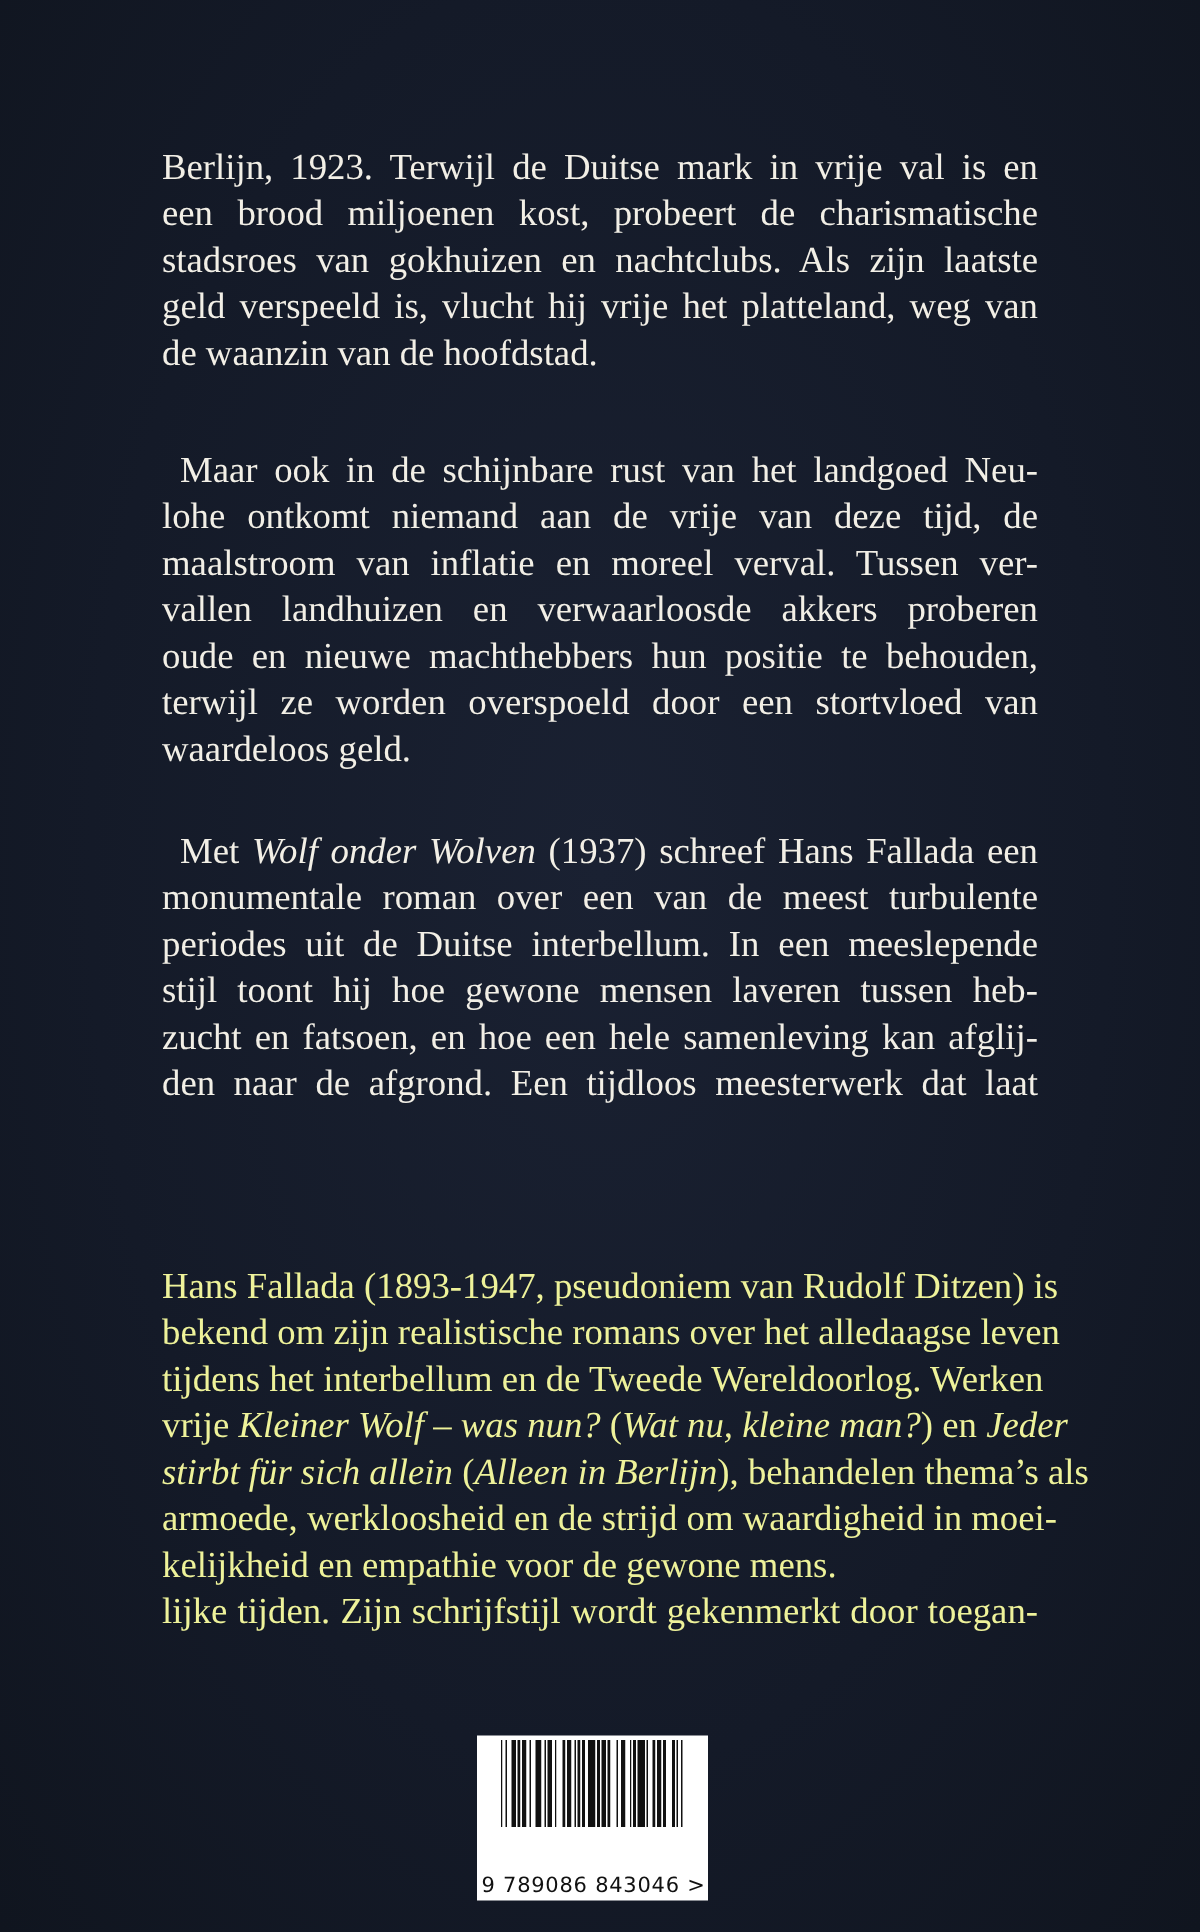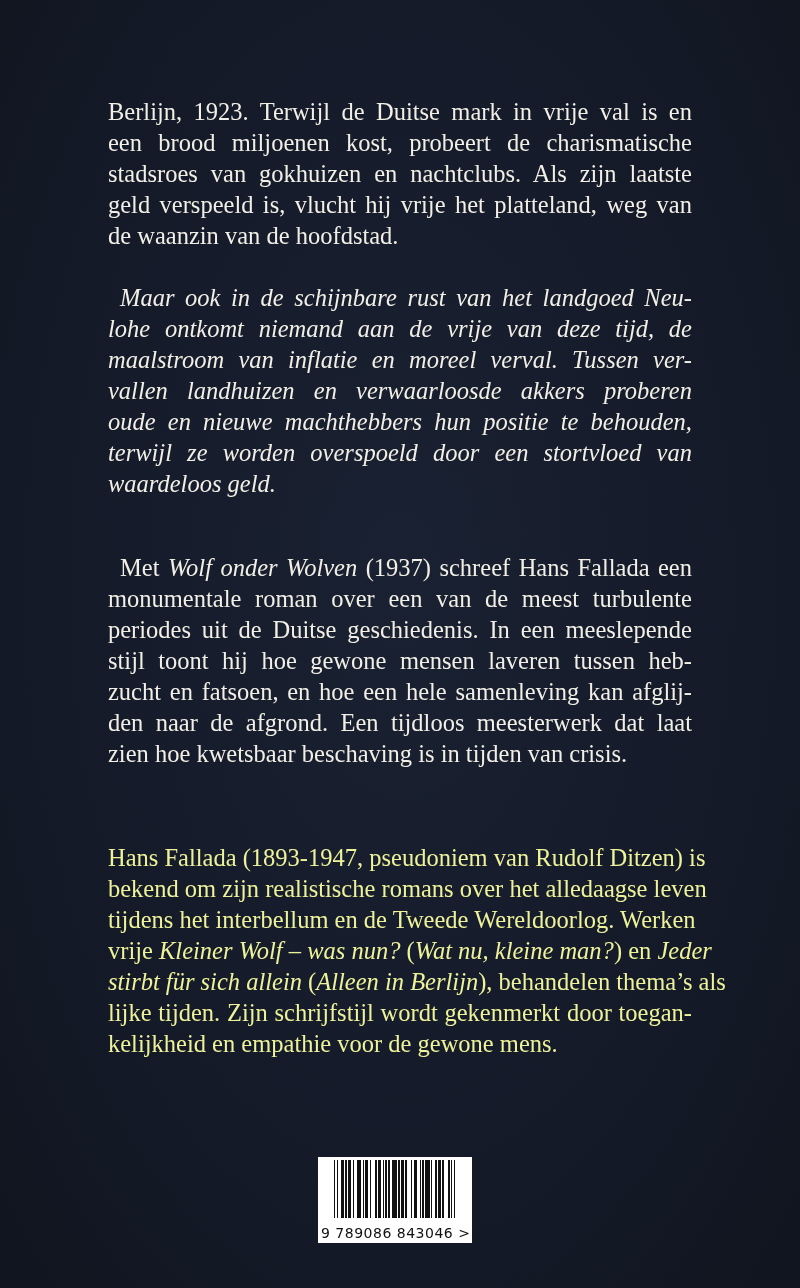--- a/index.html
+++ b/index.html
@@ -16,21 +16,21 @@
     font-size: 24.5px;
     text-align: justify; text-align-last: justify;
     white-space: nowrap;
   }
   .line.last { text-align-last: left; }
   .line.indent { padding-left: 12px; }
   #blurb .line { color: #f2efe6; }
   #bio .line { color: #eef29a; }
   .line i { font-style: italic; }
   #barcode {
-    position: absolute; left: 318px; top: 1157px; width: 154px; height: 86px;
+    position: absolute; left: 318px; top: 1157px; width: 154px; height: 110px;
     background: #ffffff;
   }
   #barcode-bars {
     position: absolute; left: 16px; top: 3px; width: 122px; height: 58px;
     display: flex; align-items: stretch;
   }
   #barcode-bars span { display: block; height: 100%; }
   #barcode-digits {
     position: absolute; left: 3px; bottom: 2px; width: 150px;
     font-family: "DejaVu Sans", sans-serif; font-size: 14px; color: #111;
@@ -41,49 +41,49 @@
 <body>
 
 <div id="blurb">
   <div class="block" style="top:96px;">
     <div class="line">Berlijn, 1923. Terwijl de Duitse mark in vrije val is en</div>
     <div class="line">een brood miljoenen kost, probeert de charismatische</div>
     <div class="line">stadsroes van gokhuizen en nachtclubs. Als zijn laatste</div>
     <div class="line">geld verspeeld is, vlucht hij vrije het platteland, weg van</div>
     <div class="line last">de waanzin van de hoofdstad.</div>
   </div>
-  <div class="block" style="top:282px;font-style:italic;">
+  <div class="block" style="top:298px;">
     <div class="line indent">Maar ook in de schijnbare rust van het landgoed Neu-</div>
     <div class="line">lohe ontkomt niemand aan de vrije van deze tijd, de</div>
     <div class="line">maalstroom van inflatie en moreel verval. Tussen ver-</div>
     <div class="line">vallen landhuizen en verwaarloosde akkers proberen</div>
     <div class="line">oude en nieuwe machthebbers hun positie te behouden,</div>
     <div class="line">terwijl ze worden overspoeld door een stortvloed van</div>
     <div class="line last">waardeloos geld.</div>
   </div>
   <div class="block" style="top:552px;">
     <div class="line indent"><span>Met </span><i>Wolf onder Wolven</i><span> (1937) schreef Hans Fallada een</span></div>
     <div class="line">monumentale roman over een van de meest turbulente</div>
-    <div class="line">periodes uit de Duitse geschiedenis. In een meeslepende</div>
+    <div class="line">periodes uit de Duitse interbellum. In een meeslepende</div>
     <div class="line">stijl toont hij hoe gewone mensen laveren tussen heb-</div>
     <div class="line">zucht en fatsoen, en hoe een hele samenleving kan afglij-</div>
     <div class="line">den naar de afgrond. Een tijdloos meesterwerk dat laat</div>
-    <div class="line last">zien hoe kwetsbaar beschaving is in tijden van crisis.</div>
   </div>
 </div>
 
 <div id="bio">
   <div class="block" style="top:842px;">
     <div class="line">Hans Fallada (1893-1947, pseudoniem van Rudolf Ditzen) is</div>
     <div class="line">bekend om zijn realistische romans over het alledaagse leven</div>
     <div class="line">tijdens het interbellum en de Tweede Wereldoorlog. Werken</div>
     <div class="line"><span>vrije </span><i>Kleiner Wolf – was nun?</i><span> (</span><i>Wat nu, kleine man?</i><span>) en </span><i>Jeder</i></div>
     <div class="line"><i>stirbt für sich allein</i><span> (</span><i>Alleen in Berlijn</i><span>), behandelen thema’s als</span></div>
+    <div class="line">armoede, werkloosheid en de strijd om waardigheid in moei-</div>
+    <div class="line last">kelijkheid en empathie voor de gewone mens.</div>
     <div class="line">lijke tijden. Zijn schrijfstijl wordt gekenmerkt door toegan-</div>
-    <div class="line last">kelijkheid en empathie voor de gewone mens.</div>
   </div>
 </div>
 
 <div id="barcode">
   <div id="barcode-bars">
       <span style="width: 1.17647%; background: rgb(17, 17, 17);"></span>
       <span style="width: 1.17647%; background: rgb(255, 255, 255);"></span>
       <span style="width: 1.17647%; background: rgb(17, 17, 17);"></span>
       <span style="width: 2.35294%; background: rgb(255, 255, 255);"></span>
       <span style="width: 2.35294%; background: rgb(17, 17, 17);"></span>

